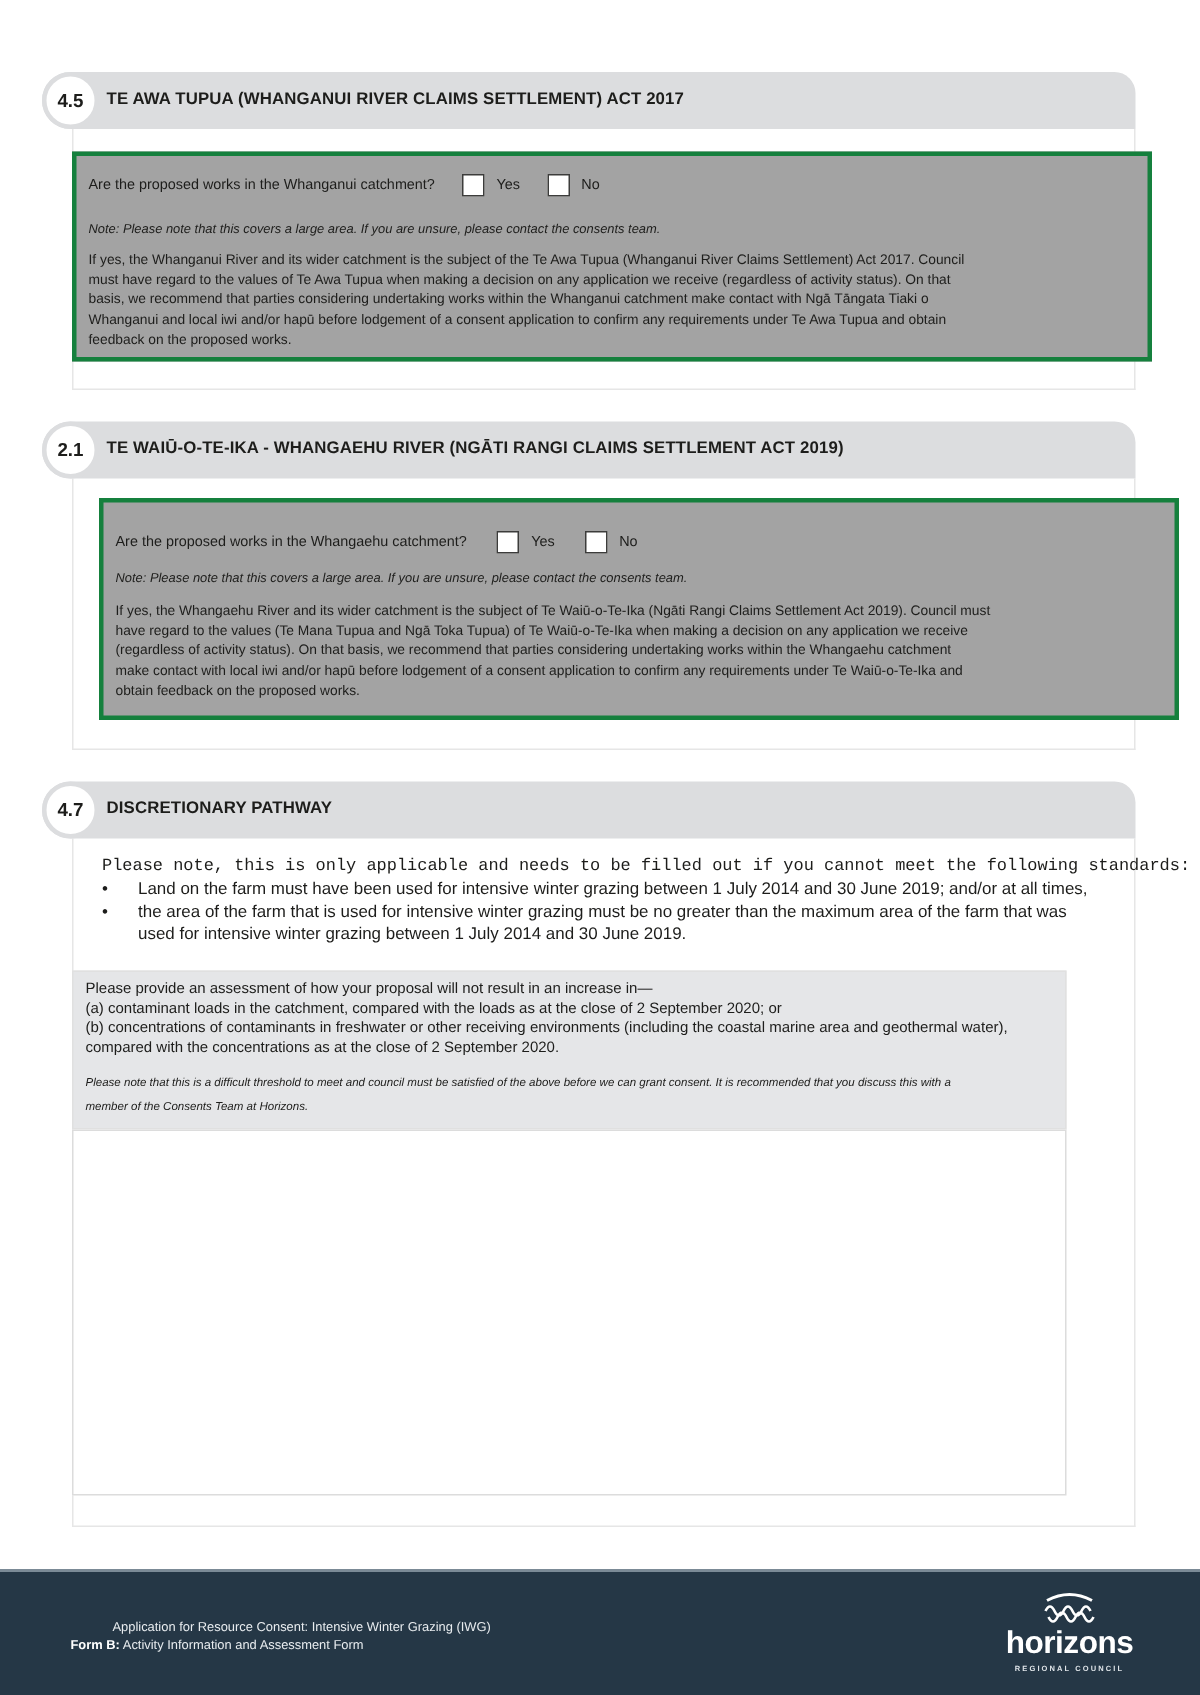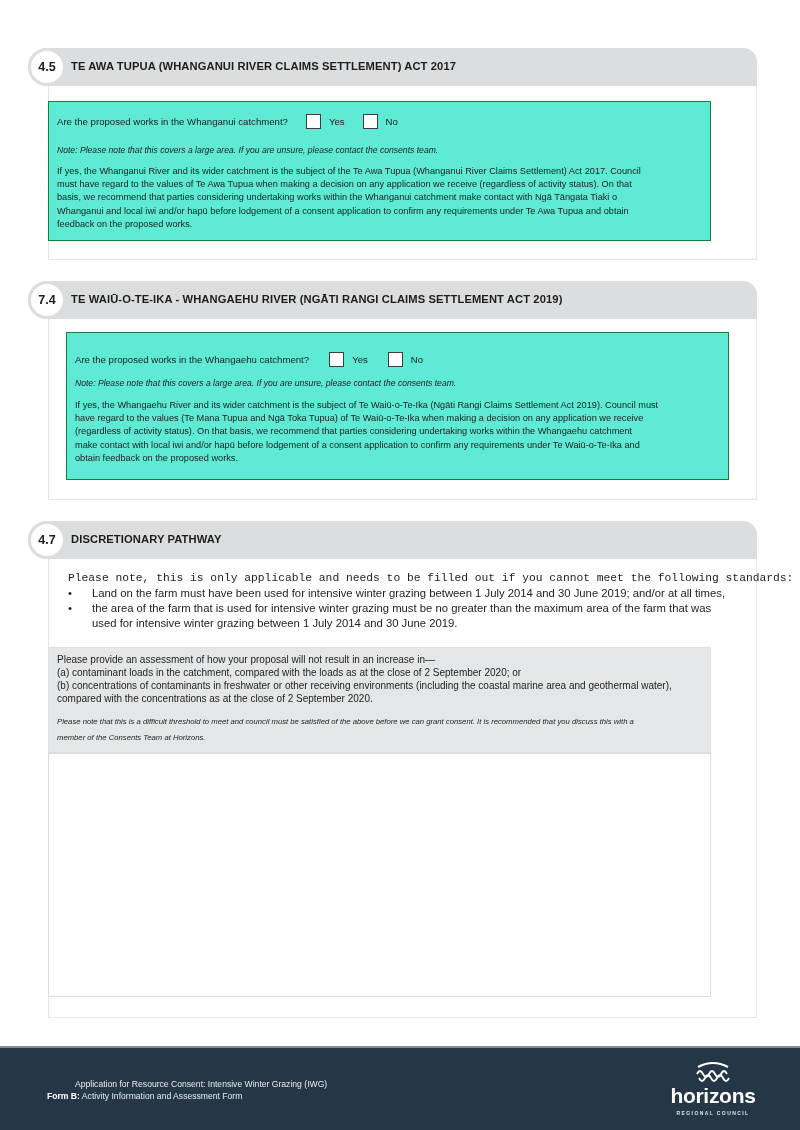--- a/index.html
+++ b/index.html
@@ -20,21 +20,21 @@
   }
   .sec-title {
     position: absolute; left: 43px; top: 12px; font-weight: bold; font-size: 11.2px;
     letter-spacing: 0.1px; color: #1d1d1b; white-space: nowrap;
   }
   .sec-body {
     position: absolute; left: 20px; top: 38px; width: 709px;
     border: 1px solid #e6e6e6; border-top: none; background: #fff;
   }
   .inner-box {
-    position: absolute; left: 20px; width: 663px; border: 1px solid #15803d; background: #5eead4;
+    position: absolute; left: 20px; width: 720px; border: 3px solid #15803d; background: #a3a3a3;
   }
   .q-row { position: absolute; left: 8px; top: 12px; display: flex; align-items: center; font-size: 9.6px; white-space: nowrap; }
   .cb { width: 15px; height: 15px; border: 1px solid #3c3c3b; background: #fff; display: inline-block; }
   .cb-label { margin-left: 8px; font-size: 9.6px; }
   .note { position: absolute; left: 8px; font-style: italic; font-size: 8.6px; white-space: nowrap; }
   .para { position: absolute; left: 8px; width: 650px; font-size: 9.2px; line-height: 13.2px; }
 
   .plain-intro { position: absolute; left: 40px; font-size: 11.3px; line-height: 15px; white-space: nowrap; font-family: Liberation Mono, monospace; }
   .bullet { position: absolute; left: 40px; font-size: 11.3px; line-height: 15px; }
   .bullet .dot { position: absolute; left: 0; top: 0; }
@@ -76,21 +76,21 @@
       <div>basis, we recommend that parties considering undertaking works within the Whanganui catchment make contact with Ngā Tāngata Tiaki o</div>
       <div>Whanganui and local iwi and/or hapū before lodgement of a consent application to confirm any requirements under Te Awa Tupua and obtain</div>
       <div>feedback on the proposed works.</div>
     </div>
   </div>
 </div>
 
 <div class="section" style="top:281px; height:220px;">
   <div class="sec-body" style="height:181px;"></div>
   <div class="sec-header"></div>
-  <div class="sec-badge">7.4</div>
+  <div class="sec-badge">2.1</div>
   <div class="sec-title">TE WAIŪ-O-TE-IKA - WHANGAEHU RIVER (NGĀTI RANGI CLAIMS SETTLEMENT ACT 2019)</div>
   <div class="inner-box" style="top:51px; height:148px; left:20px;margin-left:18px;">
     <div class="q-row" style="top:19px;">
       <span>Are the proposed works in the Whangaehu catchment?</span>
       <span class="cb" style="margin-left:20px;"></span>
       <span class="cb-label">Yes</span>
       <span class="cb" style="margin-left:20px;"></span>
       <span class="cb-label">No</span>
     </div>
     <div class="note" style="top:45px;">Note: Please note that this covers a large area. If you are unsure, please contact the consents team.</div>

